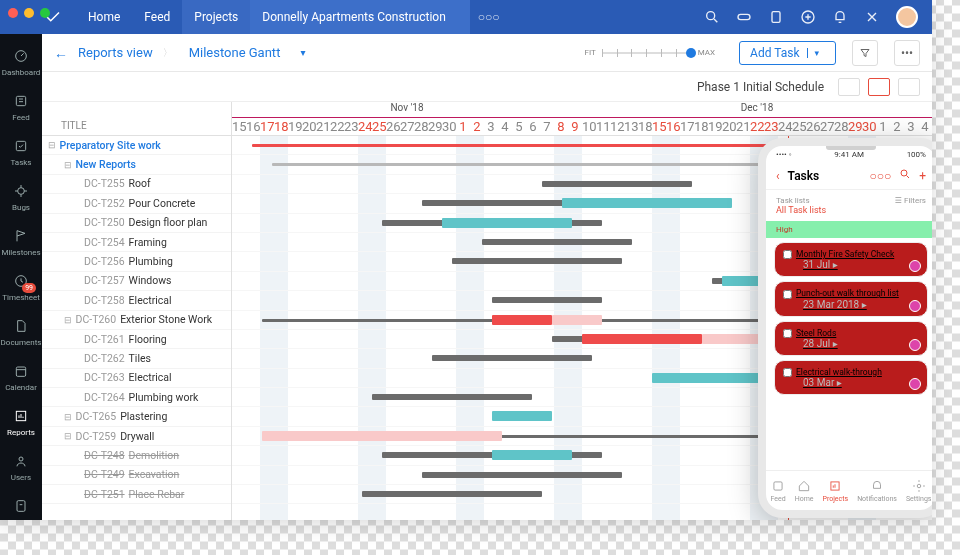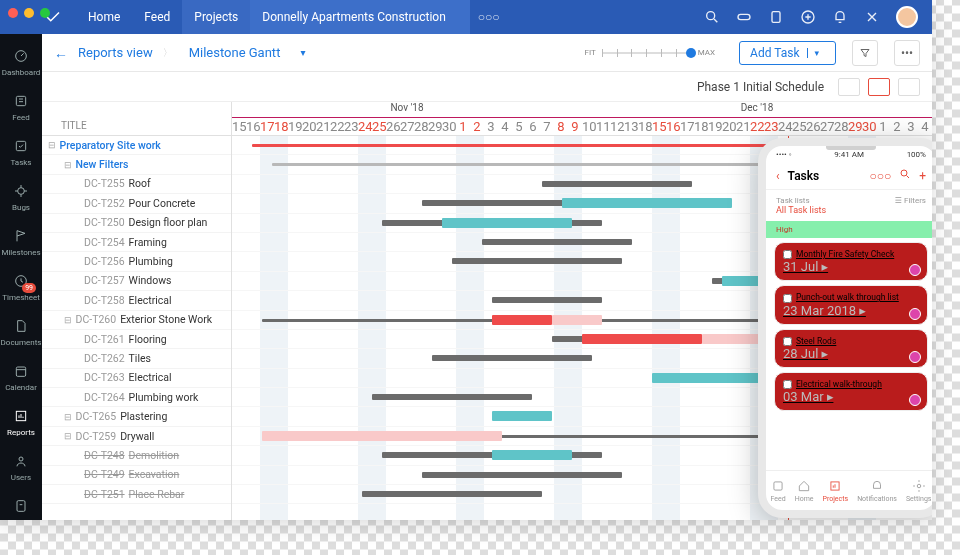--- a/index.html
+++ b/index.html
@@ -78,21 +78,21 @@
 .phone-notch { position: absolute; top: -2px; left: 50%; transform: translateX(-50%); width: 50px; height: 6px; background: #d0d0d0; border-radius: 3px; }
 .phone-status { height: 16px; display: flex; align-items: center; justify-content: space-between; padding: 0 10px; font-size: 8px; color: #333; }
 .phone-hdr { height: 28px; display: flex; align-items: center; padding: 0 10px; gap: 8px; border-bottom: 1px solid #f0f0f0; }
 .phone-hdr .back { color: #e74c3c; font-size: 12px; }
 .phone-hdr .title { font-size: 12px; font-weight: 600; flex: 1; }
 .phone-hdr .pact { color: #e74c3c; font-size: 12px; }
 .phone-sub { padding: 6px 10px; font-size: 8px; color: #999; display: flex; justify-content: space-between; }
 .phone-sub .atl { color: #e74c3c; font-size: 9px; display: block; }
 .phone-sec { background: #86efac; padding: 4px 10px; font-size: 8px; color: #c0392b; }
 .phone-task { margin: 4px 8px; padding: 6px 8px; border: 1px solid #eee; border-radius: 10px; font-size: 8.5px; position: relative; background: #b91c1c; text-decoration: underline; }
-.phone-task .pd { color: #bbb; font-size: 13px; }
+.phone-task .pd { color: #bbb; font-size: 10px; margin-left: 20px; }
 .phone-task .pav { position: absolute; right: 6px; bottom: 4px; display: flex; }
 .phone-task .pav span { width: 12px; height: 12px; border-radius: 50%; background: #d4a; margin-left: -3px; border: 1px solid #fff; }
 .phone-task input[type=checkbox] { margin-right: 4px; width: 9px; height: 9px; vertical-align: middle; }
 .phone-nav { position: absolute; bottom: 0; left: 0; right: 0; height: 40px; border-top: 1px solid #eee; display: flex; justify-content: space-around; align-items: center; font-size: 7px; color: #999; }
 .phone-nav div { display: flex; flex-direction: column; align-items: center; gap: 2px; }
 .phone-nav div.active { color: #e74c3c; }
 .phone-nav svg { width: 14px; height: 14px; }
 </style>
 </head>
 <body>
@@ -262,21 +262,21 @@
     <div class="gantt">
       <div class="tasks-col">
         <div class="th">TITLE</div>
         <div id="task-rows">
             <div class="task-row group">
               <span class="tg">⊟</span>
               <span>Preparatory Site work</span>
             </div>
             <div class="task-row group sub1">
               <span class="tg">⊟</span>
-              <span>New Filters</span>
+              <span>New Reports</span>
             </div>
             <div class="task-row sub2">
               <span class="code">DC-T255</span>
               <span>Roof</span>
             </div>
             <div class="task-row sub2">
               <span class="code">DC-T252</span>
               <span>Pour Concrete</span>
             </div>
             <div class="task-row sub2">

